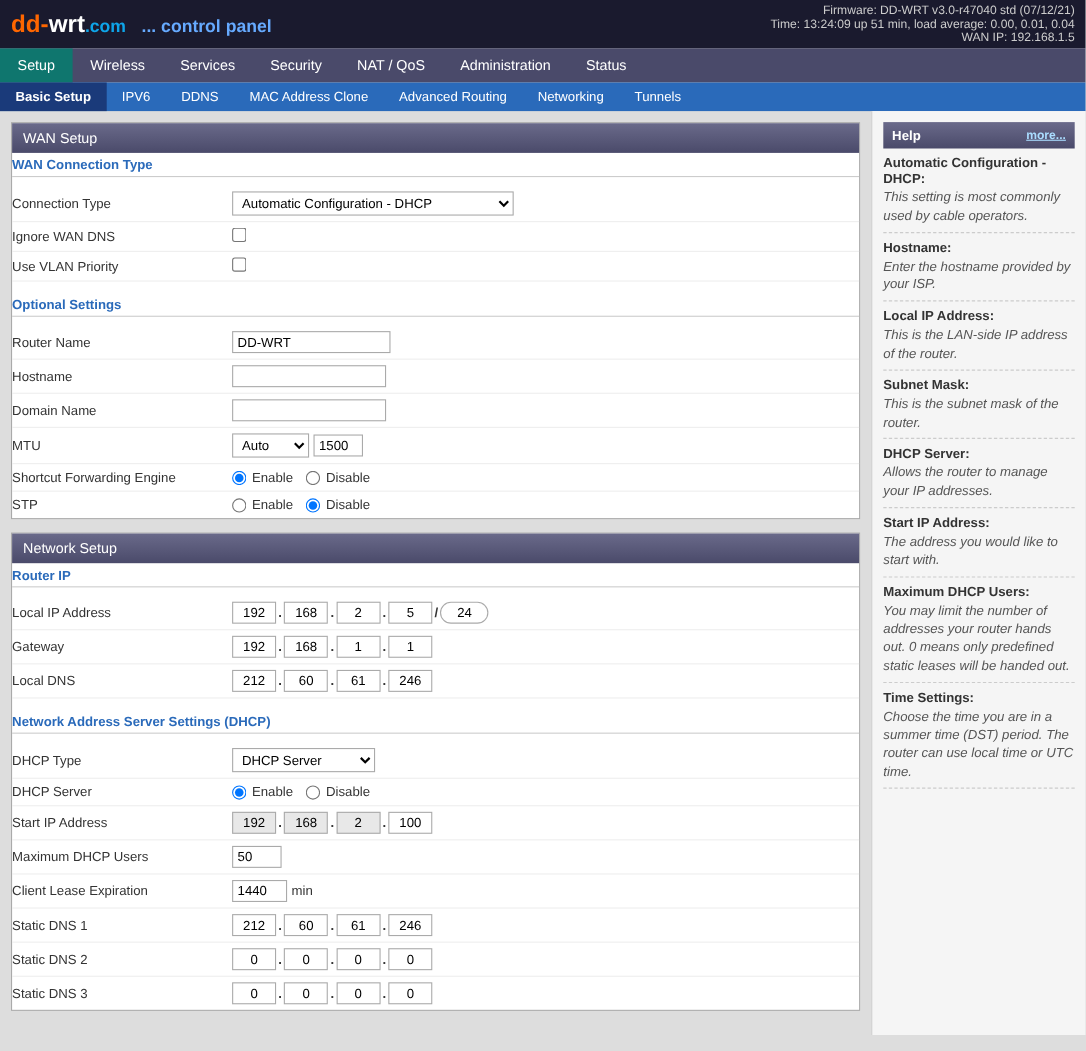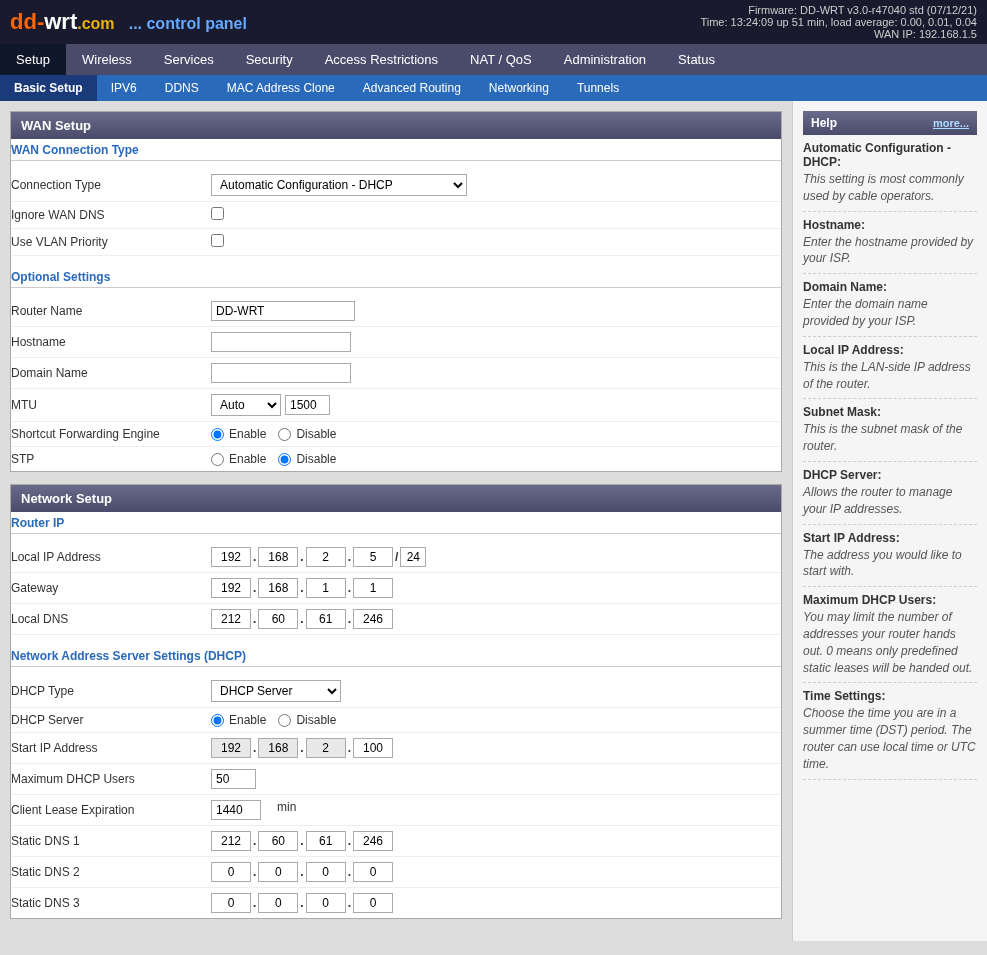--- a/index.html
+++ b/index.html
@@ -3,41 +3,41 @@
   <meta charset="utf-8">
   <style>
     * { box-sizing: border-box; margin: 0; padding: 0; }
     body { font-family: Arial, sans-serif; font-size: 12px; background: #ddd; color: #333; }
 
     
     #header { background: #1a1a2e; padding: 4px 10px; display: flex; justify-content: space-between; align-items: center; }
     #logo { color: #fff; font-size: 22px; font-weight: bold; }
     #logo span.dd { color: #ff6600; }
     #logo span.wrt { color: #fff; }
-    #logo span.com { color: #eab308; font-size: 16px; }
+    #logo span.com { color: #0ea5e9; font-size: 16px; }
     #logo-sub { color: #66aaff; font-size: 16px; margin-left: 8px; }
     #header-right { color: #ccc; font-size: 11px; text-align: right; }
 
     
     #nav-top { background: #4a4a6a; display: flex; }
     #nav-top a { color: #fff; text-decoration: none; padding: 8px 16px; font-size: 13px; display: block; }
-    #nav-top a.active { background: #0f172a; }
+    #nav-top a.active { background: #0f766e; }
 
     #nav-sub { background: #2a6aba; display: flex; }
     #nav-sub a { color: #fff; text-decoration: none; padding: 6px 14px; font-size: 12px; display: block; }
     #nav-sub a.active { background: #1a3a7a; font-weight: bold; }
 
     
     #main { display: flex; gap: 0; }
     #content { flex: 1; padding: 10px; }
     #sidebar { width: 200px; background: #f5f5f5; border-left: 1px solid #ccc; padding: 10px; }
 
     
     .section { background: #fff; border: 1px solid #aaa; margin-bottom: 12px; }
-    .section-header { background: linear-gradient(to bottom, #6a6a8a, #4a4a6a); color: #fff; padding: 6px 10px; font-size: 13px; font-weight: bold; }
+    .section-header { background: linear-gradient(to bottom, #6a6a8a, #4a4a6a); color: #fff; padding: 6px 10px; font-size: 13px; font-weight: normal; }
     .section-body { }
 
     .subsection-title { color: #2a6aba; font-weight: bold; font-size: 12px; border-bottom: 1px solid #ccc; padding-bottom: 3px; margin-bottom: 8px; margin-top: 4px; }
 
     .form-row { display: flex; align-items: center; padding: 5px 0; border-bottom: 1px solid #eee; }
     .form-row:last-child { border-bottom: none; }
     .form-label { width: 200px; font-size: 12px; color: #333; }
     .form-control { flex: 1; }
 
     input[type="text"], input[type="number"] { border: 1px solid #aaa; padding: 2px 4px; font-size: 12px; }
@@ -77,21 +77,20 @@
     <div>Time: 13:24:09 up 51 min, load average: 0.00, 0.01, 0.04</div>
     <div>WAN IP: 192.168.1.5</div>
   </div>
 </div>
 
 <div id="nav-top">
   <a href="#" class="active">Setup</a>
   <a href="#">Wireless</a>
   <a href="#">Services</a>
   <a href="#">Security</a>
-  <a href="#">Access Restrictions</a>
   <a href="#">NAT / QoS</a>
   <a href="#">Administration</a>
   <a href="#">Status</a>
 </div>
 
 <div id="nav-sub">
   <a href="#" class="active">Basic Setup</a>
   <a href="#">IPV6</a>
   <a href="#">DDNS</a>
   <a href="#">MAC Address Clone</a>
@@ -213,21 +212,21 @@
           <div class="form-control">
             <div class="ip-group">
               <input type="text" value="192" style="">
               <span>.</span>
               <input type="text" value="168" style="">
               <span>.</span>
               <input type="text" value="2" style="">
               <span>.</span>
               <input type="text" value="5" style="">
               <span>/</span>
-              <input type="text" style="width: 26px;" value="24">
+              <input type="text" style="width: 44px; border-radius: 10px;" value="24">
             </div>
           </div>
         </div>
 
         <div class="form-row">
           <div class="form-label">Gateway</div>
           <div class="form-control">
             <div class="ip-group">
               <input type="text" value="192" style="">
               <span>.</span>
@@ -300,21 +299,21 @@
 
         <div class="form-row">
           <div class="form-label">Maximum DHCP Users</div>
           <div class="form-control">
             <input type="text" style="width: 45px;" value="50">
           </div>
         </div>
 
         <div class="form-row">
           <div class="form-label">Client Lease Expiration</div>
-          <div class="form-control" style="display:flex; gap:16px;">
+          <div class="form-control" style="display:flex; align-items:center; gap:4px;">
             <input type="text" style="width: 50px;" value="1440">
             <span>min</span>
           </div>
         </div>
 
         <div class="form-row">
           <div class="form-label">Static DNS 1</div>
           <div class="form-control">
             <div class="ip-group">
               <input type="text" value="212" style="">
@@ -371,24 +370,20 @@
     <div id="help-items-container">
         <div class="help-item">
           <div class="help-item-title">Automatic Configuration - DHCP:</div>
           <div class="help-item-text">This setting is most commonly used by cable operators.</div>
         </div>
         <div class="help-item">
           <div class="help-item-title">Hostname:</div>
           <div class="help-item-text">Enter the hostname provided by your ISP.</div>
         </div>
         <div class="help-item">
-          <div class="help-item-title">Domain Name:</div>
-          <div class="help-item-text">Enter the domain name provided by your ISP.</div>
-        </div>
-        <div class="help-item">
           <div class="help-item-title">Local IP Address:</div>
           <div class="help-item-text">This is the LAN-side IP address of the router.</div>
         </div>
         <div class="help-item">
           <div class="help-item-title">Subnet Mask:</div>
           <div class="help-item-text">This is the subnet mask of the router.</div>
         </div>
         <div class="help-item">
           <div class="help-item-title">DHCP Server:</div>
           <div class="help-item-text">Allows the router to manage your IP addresses.</div>

